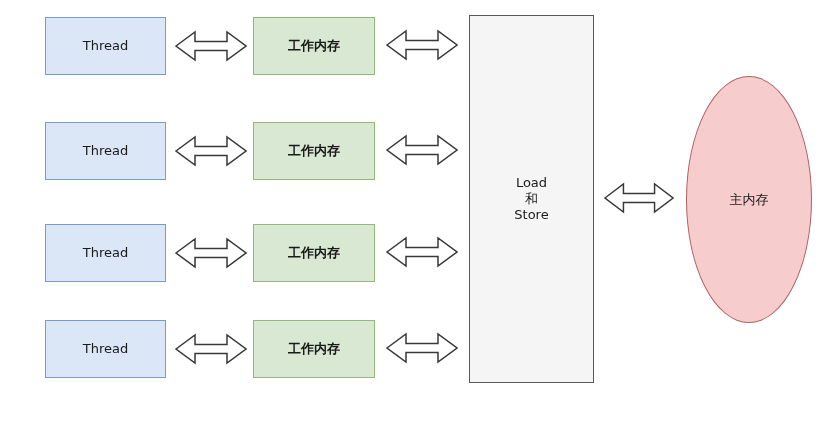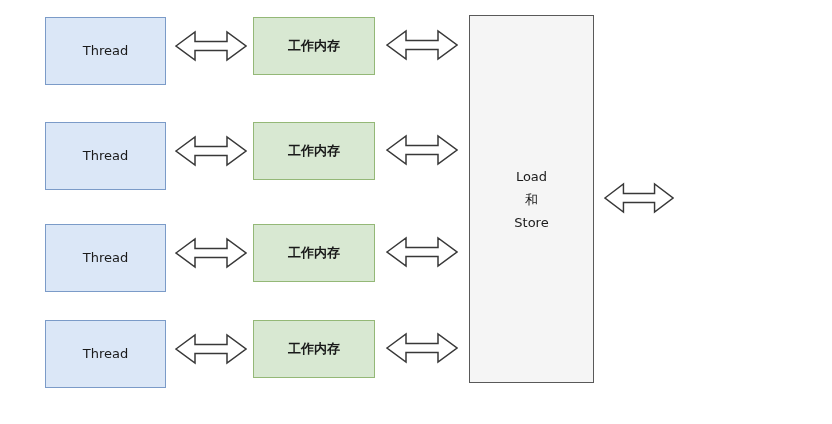--- a/index.html
+++ b/index.html
@@ -9,32 +9,32 @@
     --mm-fill:#f6cccd;     --mm-border:#b06060;
     --arrow-fill:#ffffff;  --arrow-stroke:#383838;
     --text-color:#1a1a1a;
   }
   html,body{margin:0;padding:0;background:#ffffff;}
   body{font-family:"DejaVu Sans","Liberation Sans",sans-serif;color:var(--text-color);}
   .canvas{position:relative;width:832px;height:424px;background:#ffffff;overflow:hidden;}
   .row{position:absolute;left:0;width:832px;height:58px;}
   .box{position:absolute;box-sizing:border-box;display:flex;align-items:center;justify-content:center;
        font-size:13px;line-height:1.2;}
-  .thread-box{left:45px;top:0;width:121px;height:68px;background:var(--thread-fill);
+  .thread-box{left:45px;top:0;width:121px;height:58px;background:var(--thread-fill);
        border:1px solid var(--thread-border);}
   .wm-box{left:253px;top:0;width:122px;height:58px;background:var(--wm-fill);
        border:1px solid var(--wm-border);font-weight:bold;}
   .arrow{position:absolute;display:block;}
   .arrow-1{left:175px;top:13px;}
   .arrow-2{left:386px;top:12px;}
   .arrow-main{position:absolute;left:604px;top:182px;}
   .ls-box{position:absolute;left:469px;top:15px;width:125px;height:368px;box-sizing:border-box;
        background:var(--ls-fill);border:1px solid var(--ls-border);
        display:flex;align-items:center;justify-content:center;}
-  .ls-label{font-size:13px;line-height:23px;text-align:center;white-space:pre-line;}
+  .ls-label{font-size:13px;line-height:16px;text-align:center;white-space:pre-line;}
   .mm-ellipse{position:absolute;left:686px;top:76px;width:126px;height:247px;box-sizing:border-box;
        background:var(--mm-fill);border:1px solid var(--mm-border);border-radius:50%;
        display:flex;align-items:center;justify-content:center;font-size:13px;}
   .darrow polygon{fill:var(--arrow-fill);stroke:var(--arrow-stroke);stroke-width:1.5;stroke-linejoin:miter;}
 </style>
 </head>
 <body>
 
 <div class="canvas">
 
@@ -101,14 +101,17 @@
   <div class="ls-box">
     <div class="ls-label">Load
 和
 Store</div>
   </div>
 
   <svg class="arrow-main darrow" width="70" height="32" viewBox="0 0 72 32" preserveAspectRatio="none">
     <polygon points="1,16 20,2 20,11.5 52,11.5 52,2 71,16 52,30 52,20.5 20,20.5 20,30"></polygon>
   </svg>
 
+  <div class="mm-ellipse">
+    <span>主内存</span>
+  </div>
 
 </div>
 
 </body></html>

